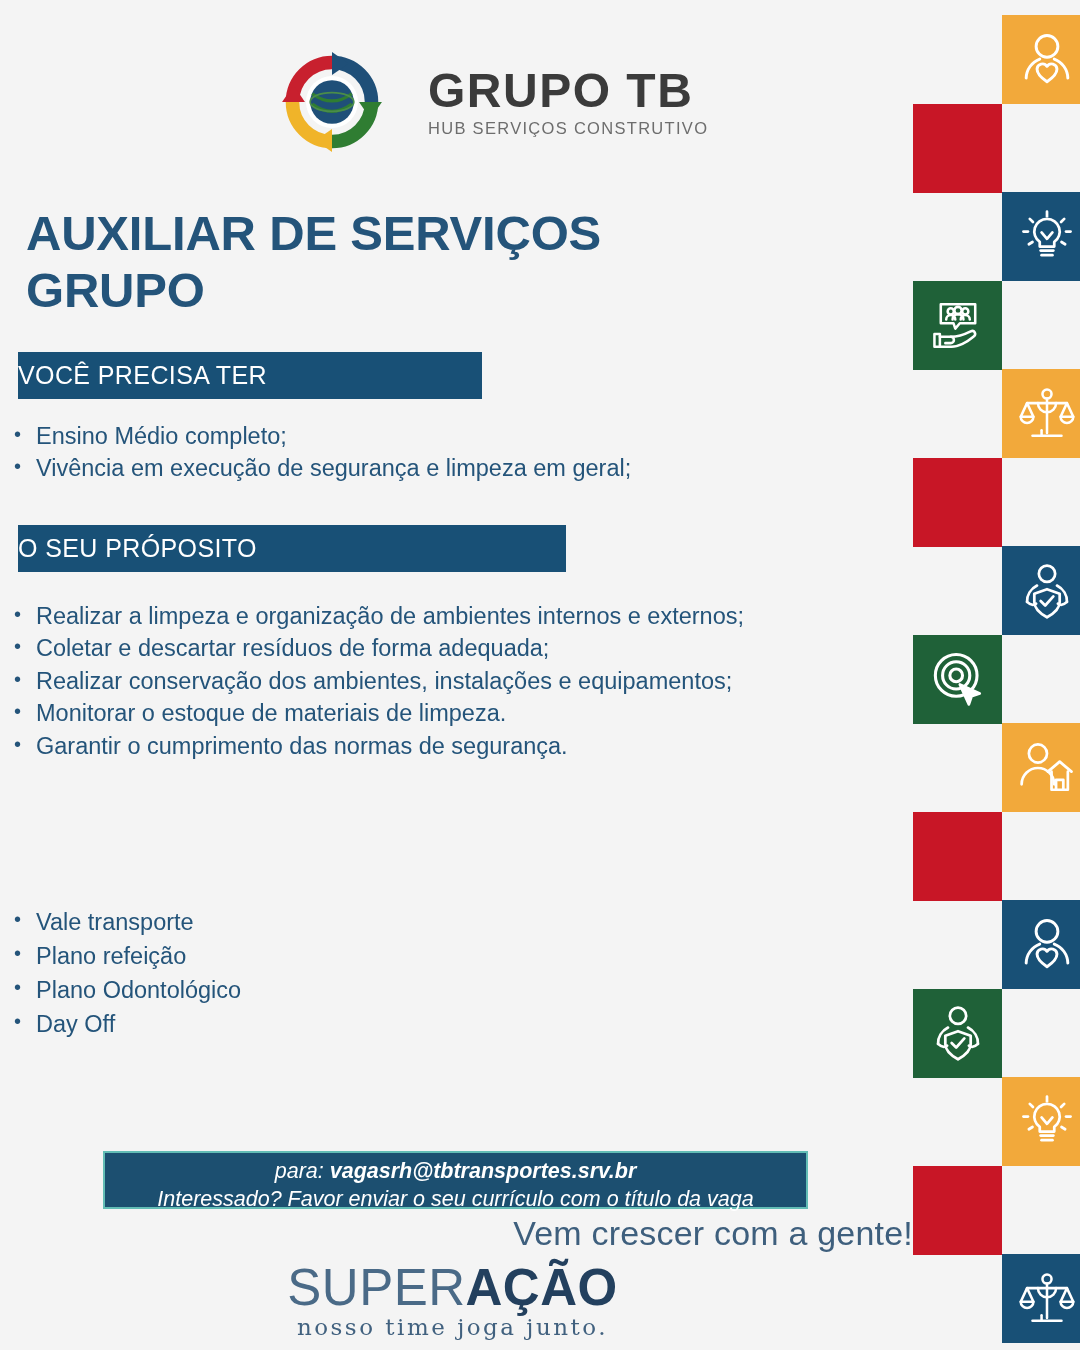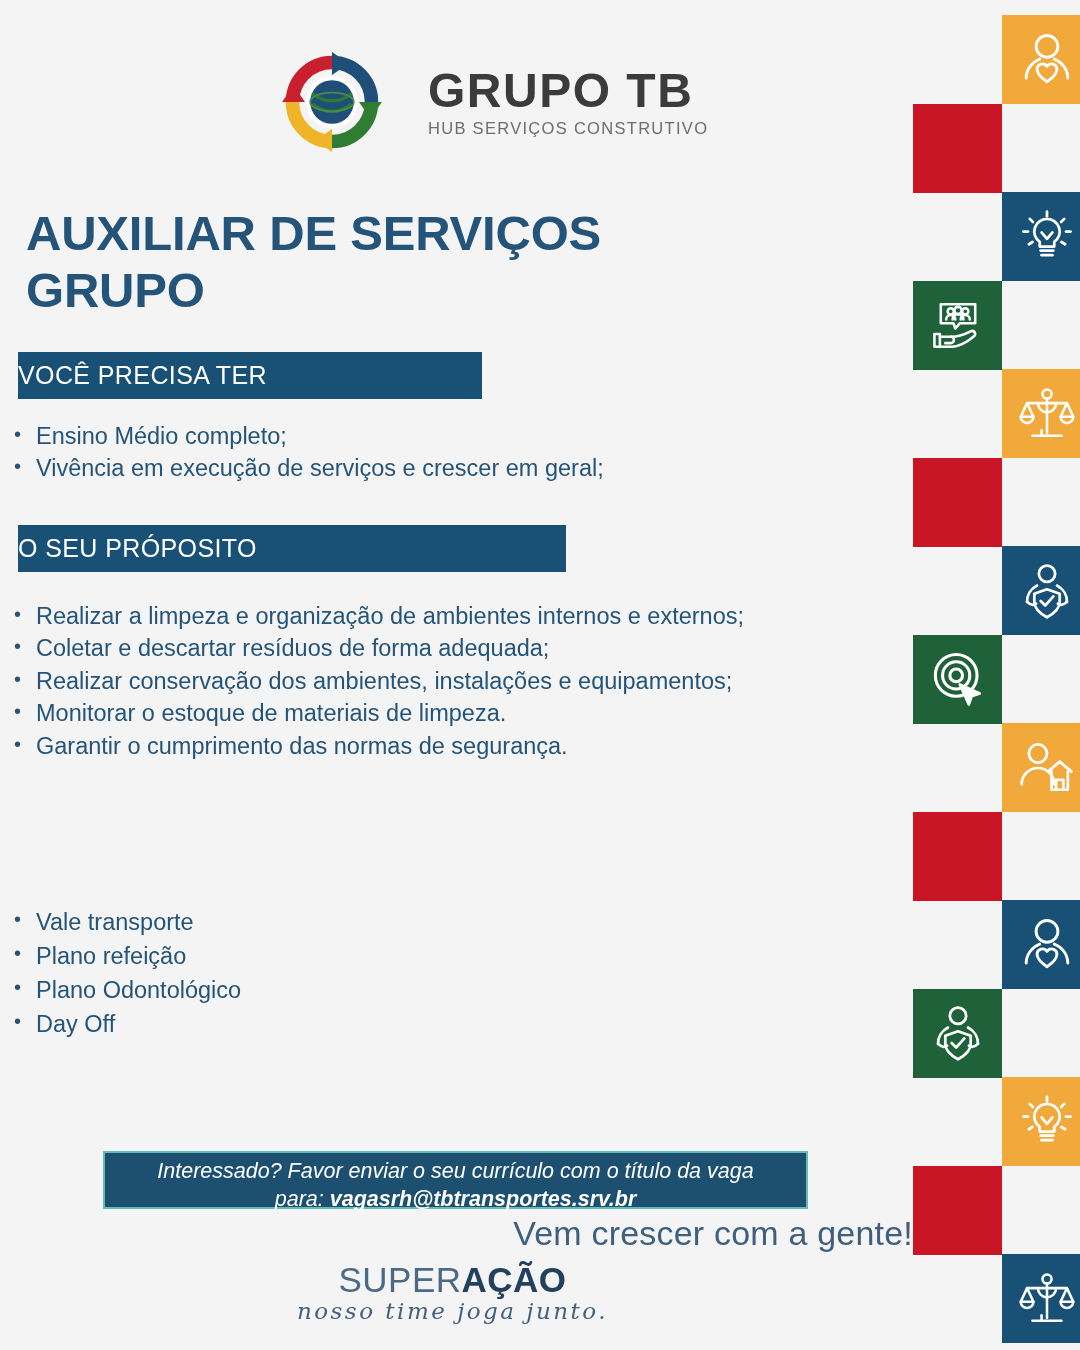--- a/index.html
+++ b/index.html
@@ -153,31 +153,30 @@
 
   
   #superacao {
     position: absolute;
     left: 0;
     top: 1262px;
     width: 905px;
     text-align: center;
   }
   #superacao-word {
-    font-size: 35px;
+    font-size: 51px;
     letter-spacing: 0.5px;
     color: #2c4e70;
     line-height: 1;
   }
   #superacao-light { font-weight: normal; color: #4a6a87; }
   #superacao-bold { font-weight: bold; color: #23405e; }
   #superacao-script {
     margin-top: 1px;
     font-family: "DejaVu Serif", serif;
-    font-style: italic;
     font-size: 23px;
     letter-spacing: 2.5px;
     color: #41617f;
   }
 </style>
 </head>
 <body>
 
 <div id="tile-strip">
     <div class="tile col-b" style="background: rgb(242, 169, 59); top: 15px;">
@@ -367,21 +366,21 @@
   <div class="section-banner" style="left:18px; top:352px; width:464px;">
     <span>VOCÊ PRECISA TER</span>
   </div>
   <div class="bullet-list" style="left:14px; top:420px; width:760px;">
     <div class="bullet-row">
       <span class="bullet-dot">•</span>
       <span class="bullet-text">Ensino Médio completo;</span>
     </div>
     <div class="bullet-row">
       <span class="bullet-dot">•</span>
-      <span class="bullet-text">Vivência em execução de serviços e crescer em geral;</span>
+      <span class="bullet-text">Vivência em execução de segurança e limpeza em geral;</span>
     </div>
   </div>
 
   <div class="section-banner" style="left:18px; top:525px; width:548px;">
     <span>O SEU PRÓPOSITO</span>
   </div>
   <div class="bullet-list" style="left:14px; top:600px; width:830px;">
     <div class="bullet-row justify">
       <span class="bullet-dot">•</span>
       <span class="bullet-text">Realizar a limpeza e organização de ambientes internos e externos;</span>
@@ -417,22 +416,22 @@
       <span class="bullet-dot">•</span>
       <span class="bullet-text">Plano Odontológico</span>
     </div>
     <div class="bullet-row">
       <span class="bullet-dot">•</span>
       <span class="bullet-text">Day Off</span>
     </div>
   </div>
 
   <div id="contact-banner">
+    <div><span>para: </span><span id="contact-email">vagasrh@tbtransportes.srv.br</span></div>
     <div>Interessado? Favor enviar o seu currículo com o título da vaga</div>
-    <div><span>para: </span><span id="contact-email">vagasrh@tbtransportes.srv.br</span></div>
   </div>
   <div id="contact-cta">Vem crescer com a gente!</div>
 
   <div id="superacao">
     <div id="superacao-word"><span id="superacao-light">SUPER</span><span id="superacao-bold">AÇÃO</span></div>
     <div id="superacao-script">nosso time joga junto.</div>
   </div>
 
 </div>
 

